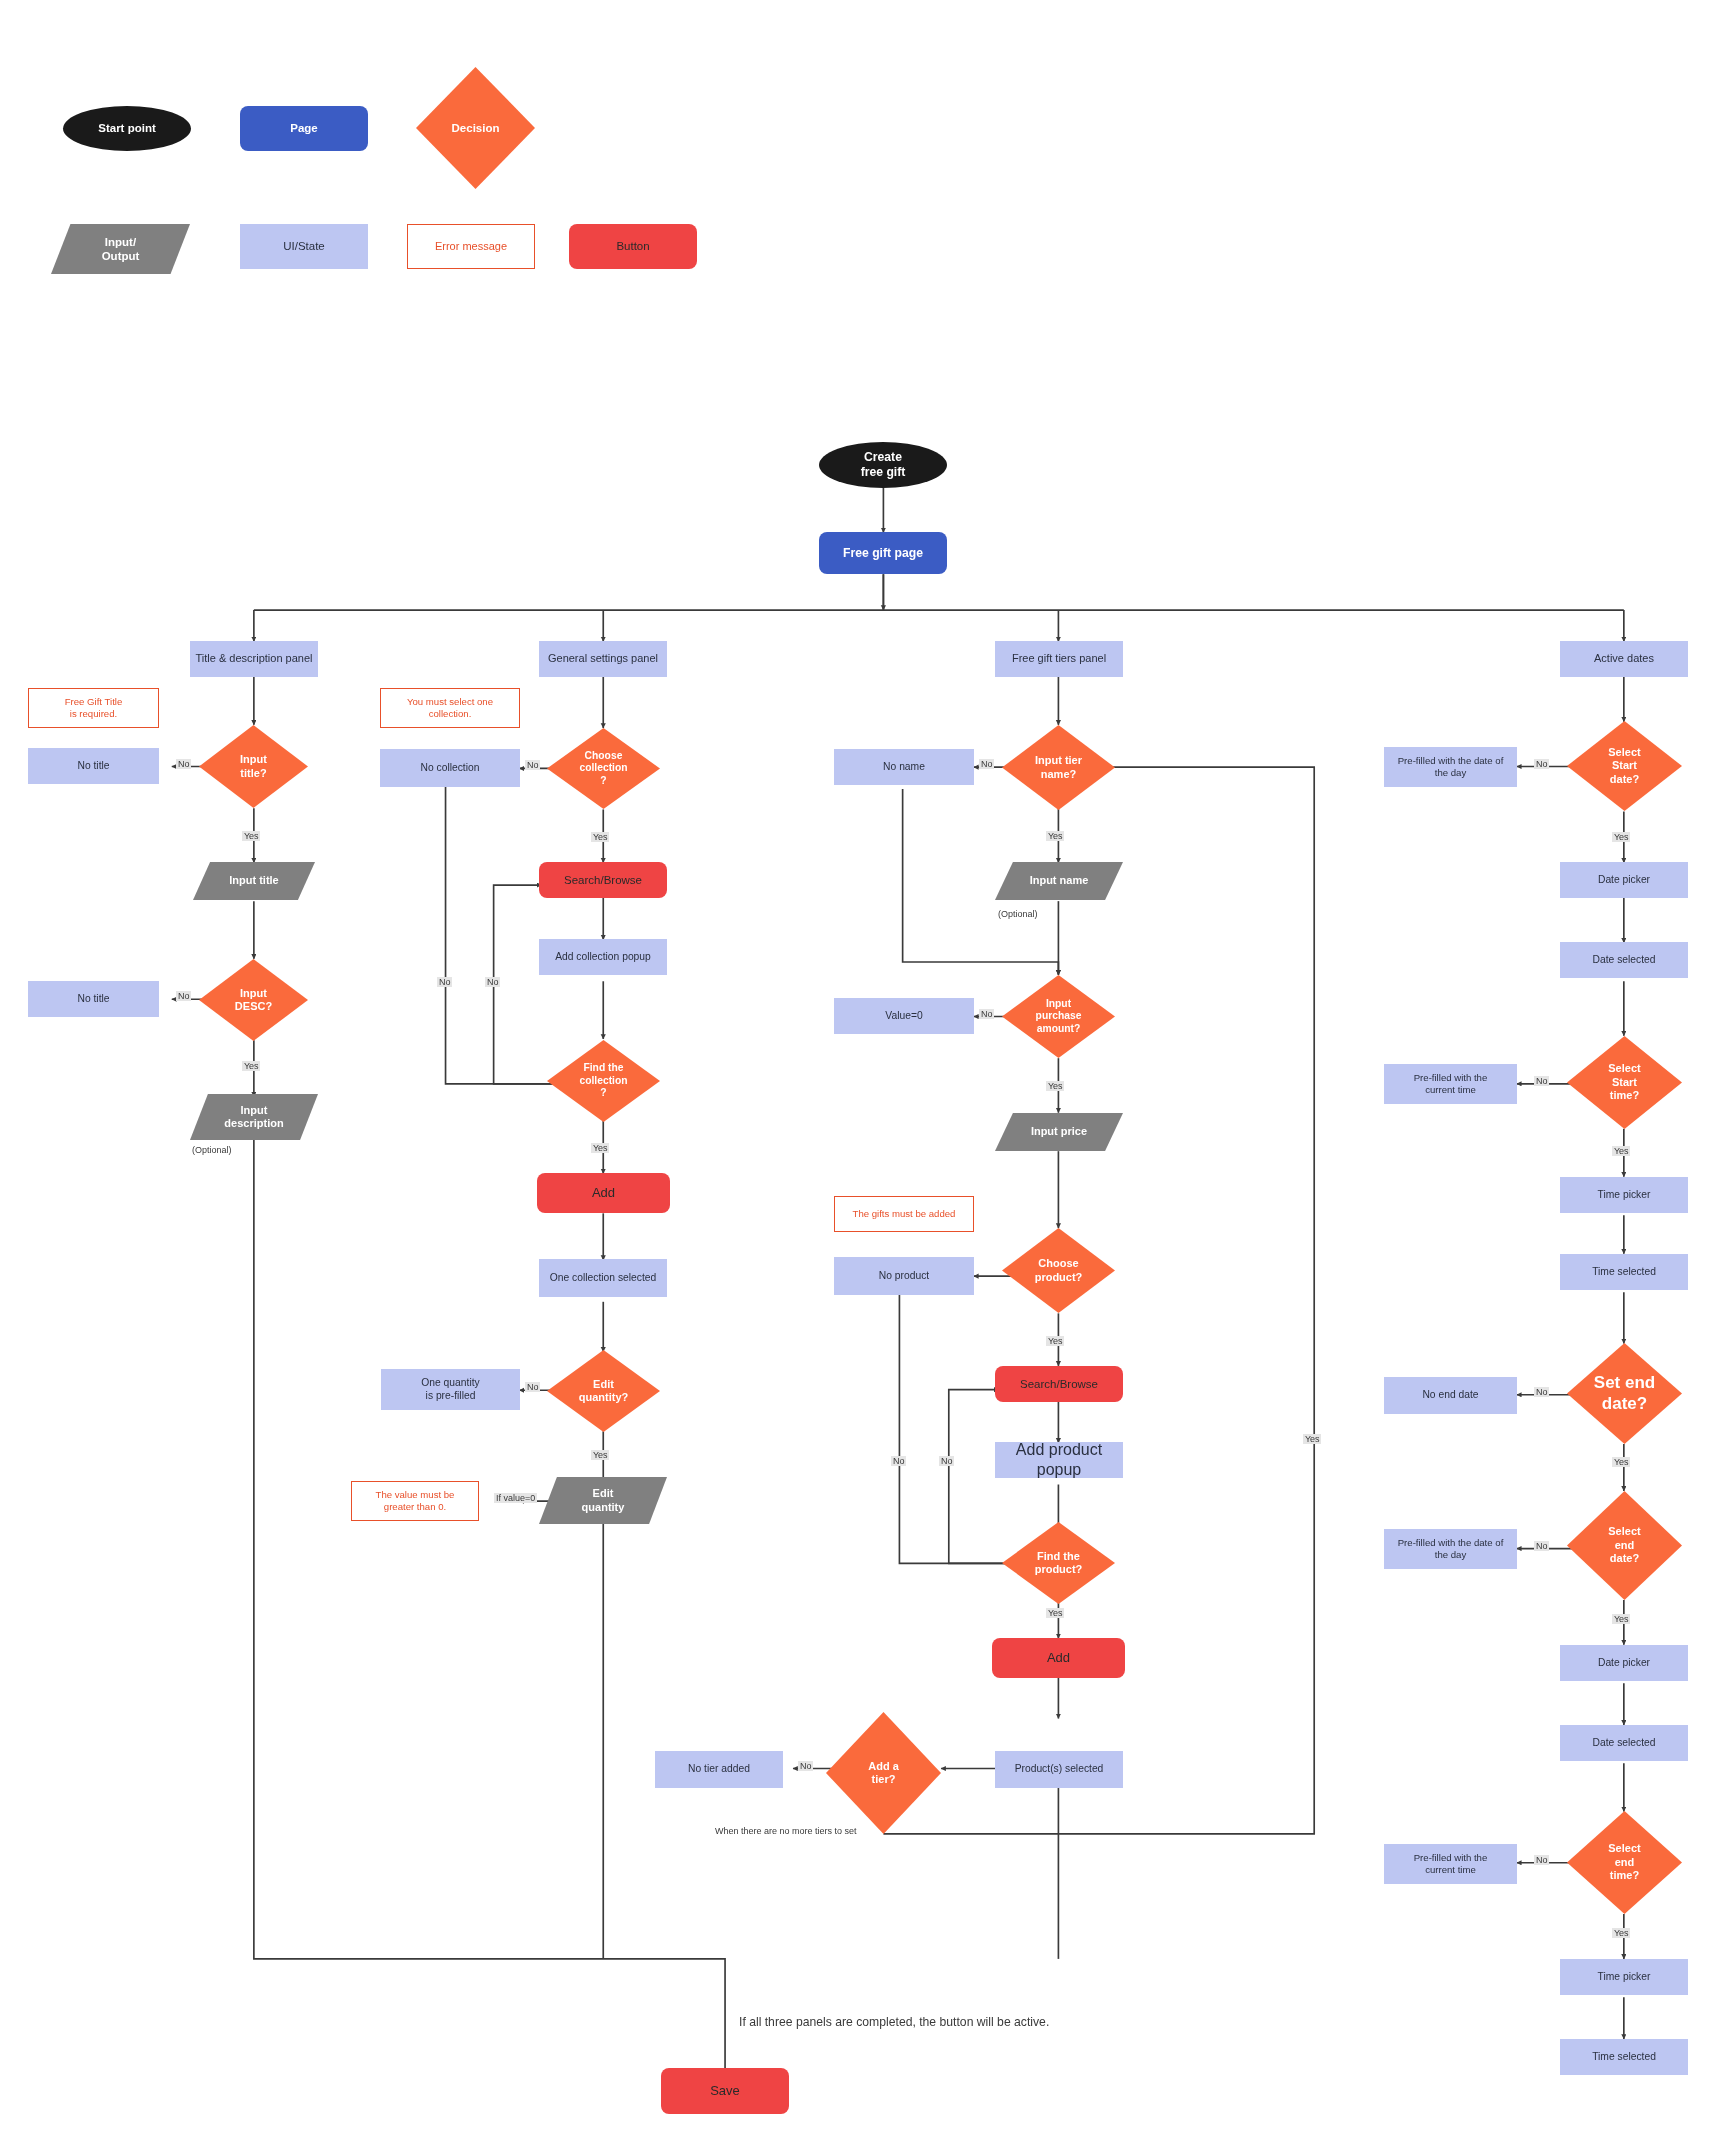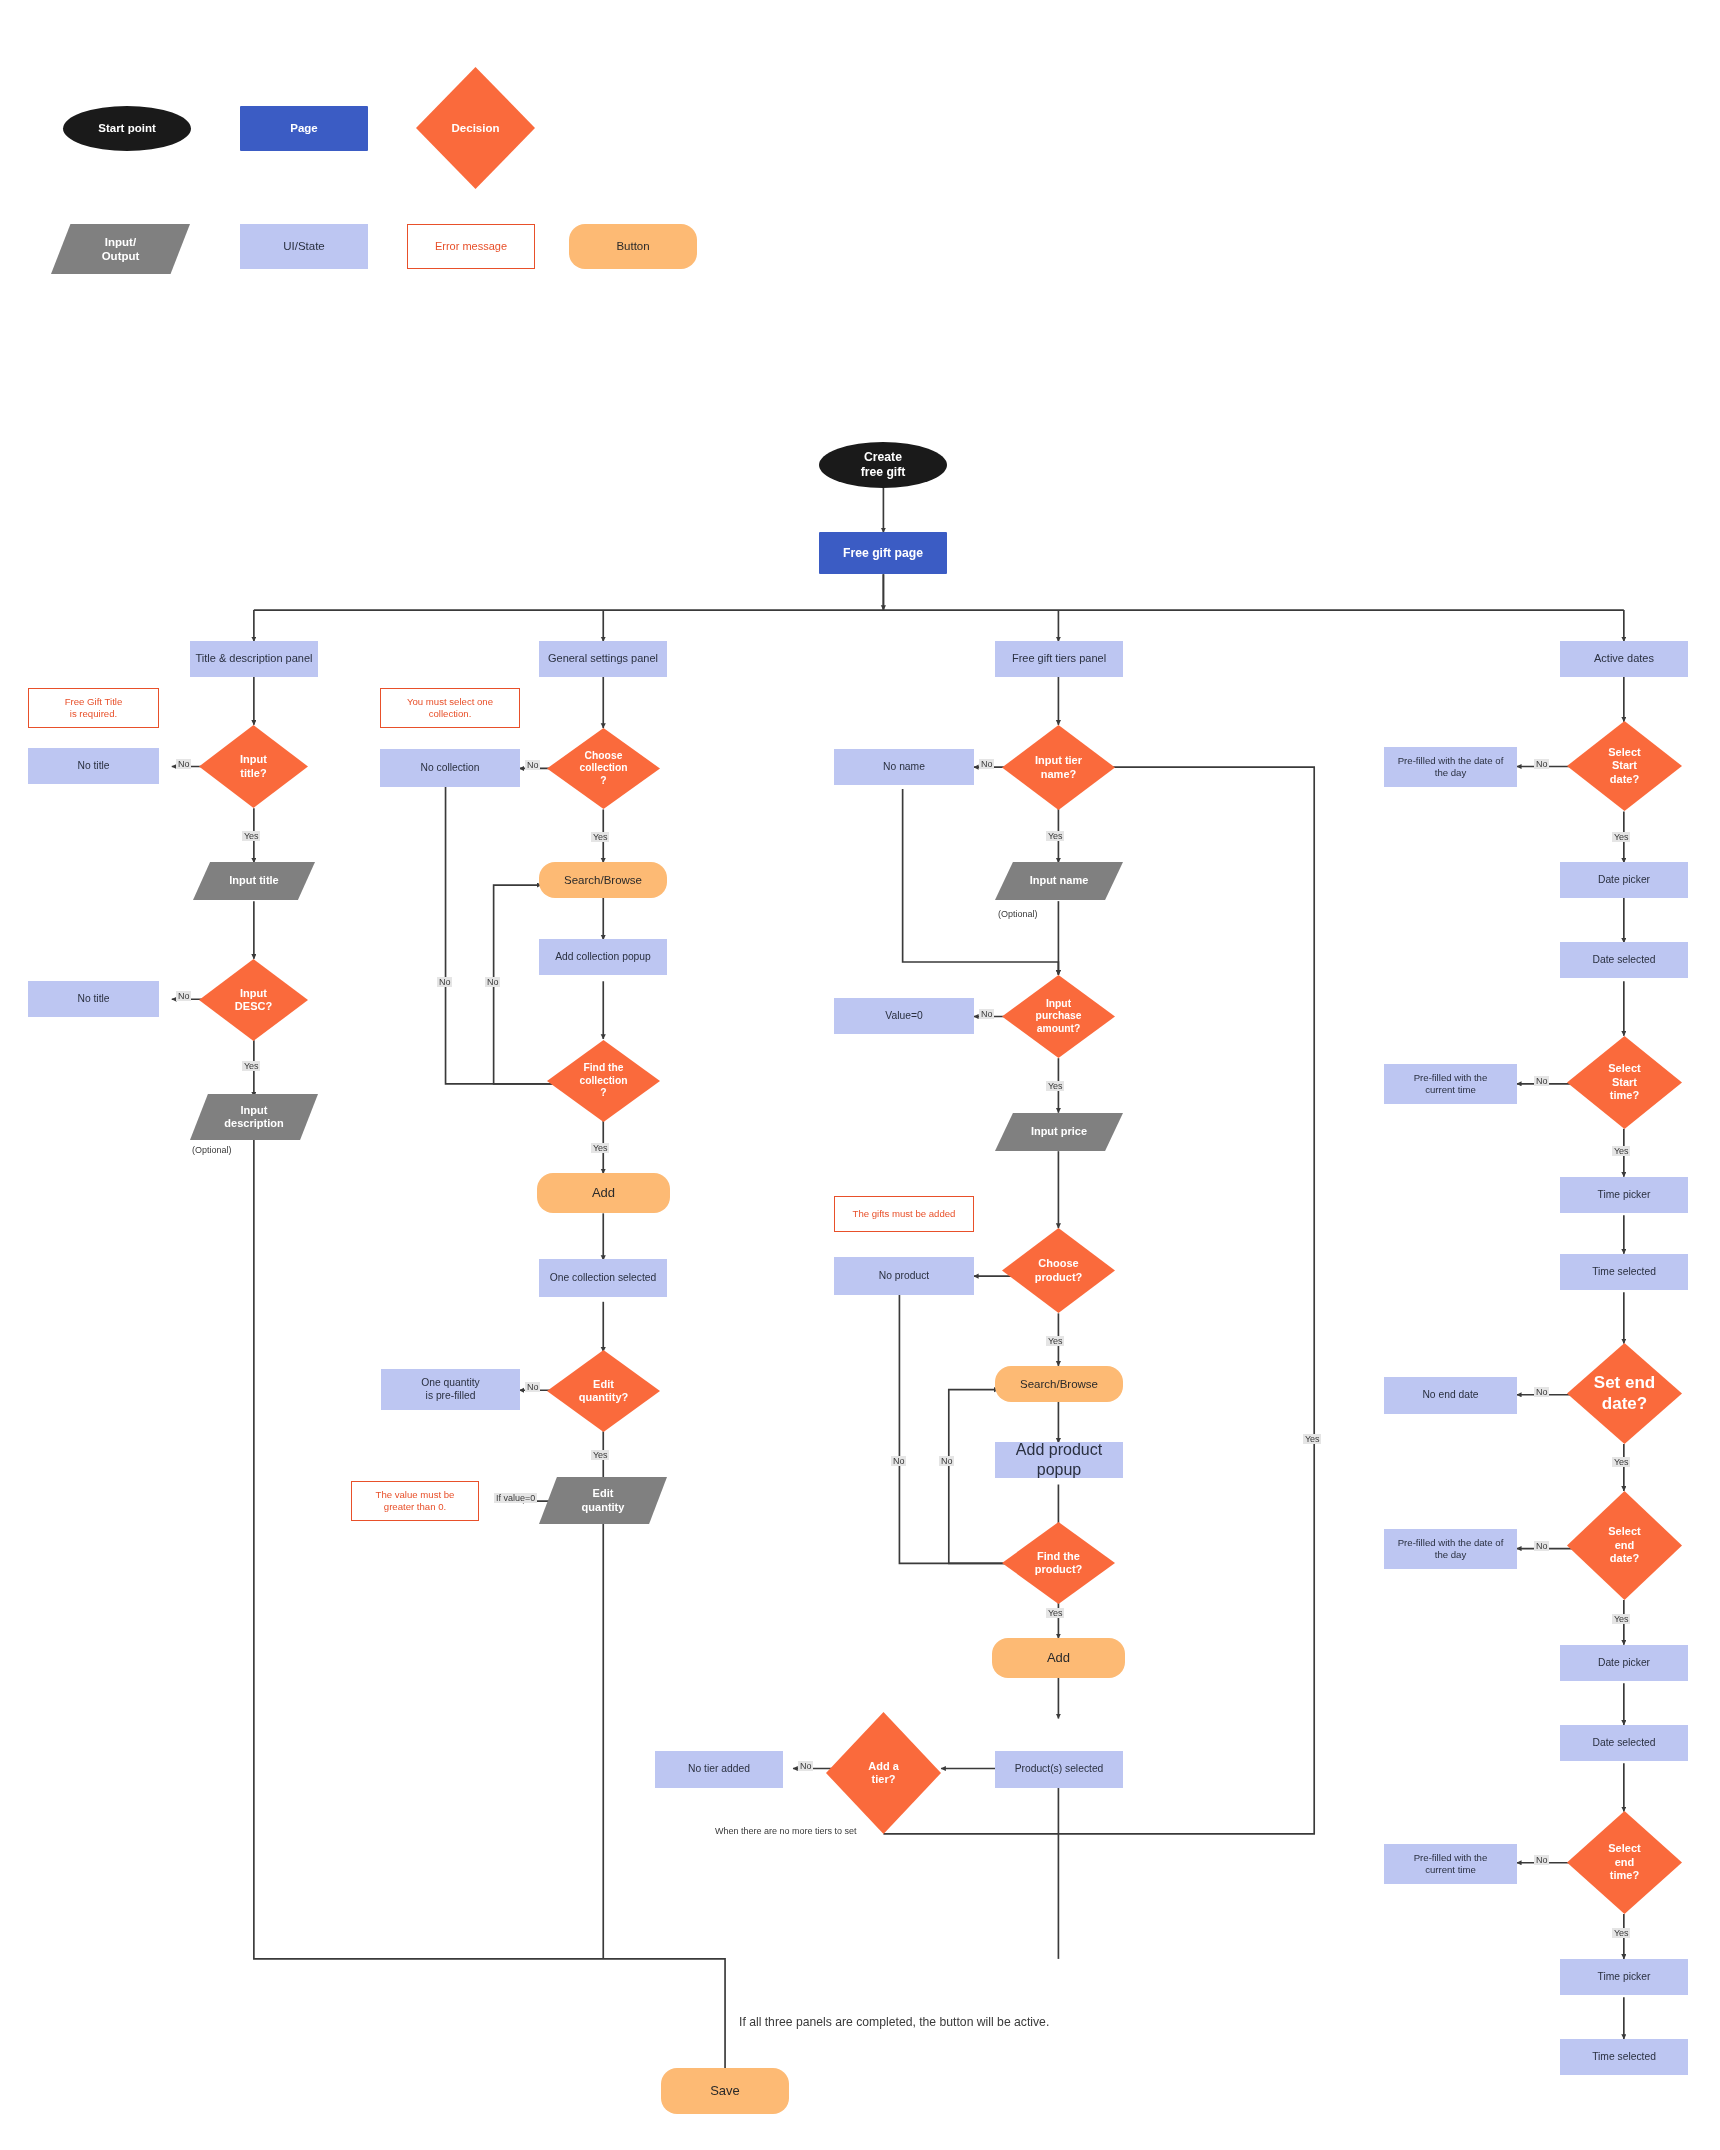--- a/index.html
+++ b/index.html
@@ -1,32 +1,32 @@
 <!DOCTYPE html>
 <html style="font-size:10.3px"><head>
 <meta charset="utf-8">
 <style>
   html,body{margin:0;padding:0;background:#ffffff;}
   body{width:1720px;height:2151px;font-family:"Liberation Sans",sans-serif;overflow:hidden;}
   #stage{position:relative;width:1376px;height:2151px;}
   svg.links{position:absolute;left:0;top:0;width:1720px;height:2151px;overflow:visible;}
   .node{position:absolute;box-sizing:border-box;display:flex;align-items:center;justify-content:center;text-align:center;line-height:1.22;}
   .n-start{background:#1a1a1a;color:#ffffff;border-radius:50%;font-weight:bold;}
-  .n-page{background:#3b5cc4;color:#ffffff;border-radius:1px;font-weight:bold;}
+  .n-page{background:#3b5cc4;color:#ffffff;border-radius:8px;font-weight:bold;}
   .n-decision{color:#ffffff;font-weight:bold;}
   .n-decision .dshape{position:absolute;left:0;top:0;width:100%;height:100%;background:#fa6a3c;
         clip-path:polygon(50% 0%,100% 50%,50% 100%,0% 50%);}
   .n-decision .dtext{position:relative;z-index:2;padding:0 3.8px;}
   .n-io{color:#ffffff;font-weight:bold;}
   .n-io .pshape{position:absolute;left:0;top:0;width:100%;height:100%;background:#808080;
         clip-path:polygon(14% 0%,100% 0%,86% 100%,0% 100%);}
   .n-io .ptext{position:relative;z-index:2;}
   .n-ui{background:#bdc6f2;color:#2a3040;}
   .n-err{background:#ffffff;color:#e8502a;border:1.3px solid #e8502a;}
-  .n-btn{background:#fdba74;color:#2a2a2a;border-radius:16px;}
+  .n-btn{background:#ef4444;color:#2a2a2a;border-radius:8px;}
   .edge-label{position:absolute;color:#3a3a3a;background:#e5e5e5;padding:0 1.9px;white-space:nowrap;}
   .note{position:absolute;color:#3a3a3a;white-space:nowrap;}
 </style>
 </head>
 <body>
 
 <div id="stage">
 
   <svg class="links" viewBox="0 0 2683 3354">
     <defs>

